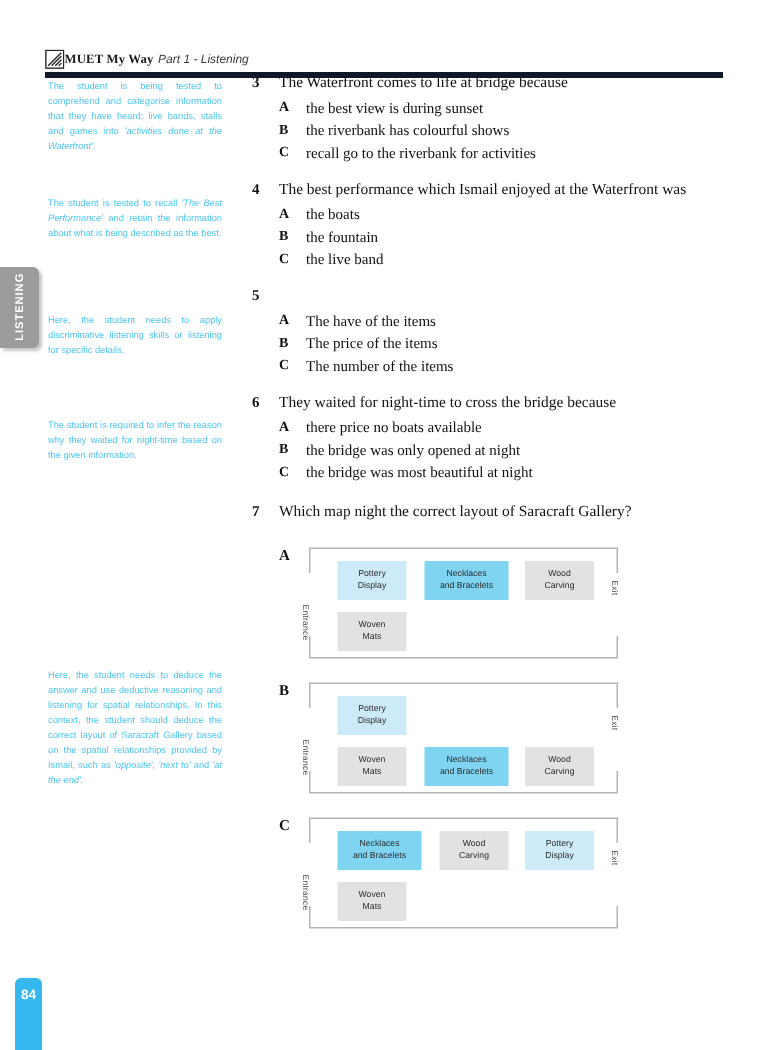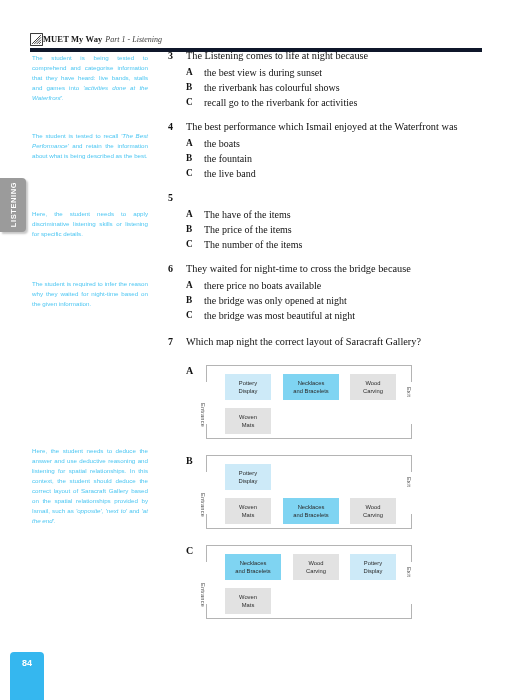--- a/index.html
+++ b/index.html
@@ -47,21 +47,21 @@
     margin-top: -5px;
     width: 54px;
     text-align: center;
   }
 
   
   #page-tab {
     position: absolute;
     left: 10px;
     bottom: 0px;
-    width: 34px;
+    width: 18px;
     height: 48px;
     background: #35b7ef;
     border-top-left-radius: 4px;
     border-top-right-radius: 4px;
   }
   #page-number {
     position: absolute;
     top: 6px;
     left: 0;
     width: 100%;
@@ -90,21 +90,21 @@
     flex: 0 0 auto;
   }
   #header-title {
     font-family: "Liberation Serif", serif;
     font-size: 8.5px;
     font-weight: bold;
     color: #1a1a1a;
     letter-spacing: 0.1px;
   }
   #header-subtitle {
-    font-family: Liberation Serif, serif;
+    font-family: Liberation Sans, sans-serif;
     font-size: 8px;
     font-style: italic;
     color: #3a3a3a;
     margin-left: 3px;
   }
 
   
   .annotation {
     position: absolute;
     left: 32px;
@@ -274,21 +274,21 @@
 
   <div class="annotation" style="top:446px;">
     <span>Here, the student needs to deduce the answer and use deductive reasoning and listening for spatial relationships. In this context, the student should deduce the correct layout of Saracraft Gallery based on the spatial relationships provided by Ismail, such as </span><i>'opposite', 'next to'</i><span> and </span><i>'at the end'.</i>
   </div>
 
   <div id="questions">
 
     <div class="question" style="margin-bottom:9px;">
       <div class="q-head">
         <div class="q-num">3</div>
-        <div class="q-text">The Listening comes to life at night because</div>
+        <div class="q-text">The Waterfront comes to life at bridge because</div>
       </div>
       <div class="q-options">
         <div class="q-option">
           <div class="opt-letter">A</div>
           <div class="opt-text">the best view is during sunset</div>
         </div>
         <div class="q-option">
           <div class="opt-letter">B</div>
           <div class="opt-text">the riverbank has colourful shows</div>
         </div>

